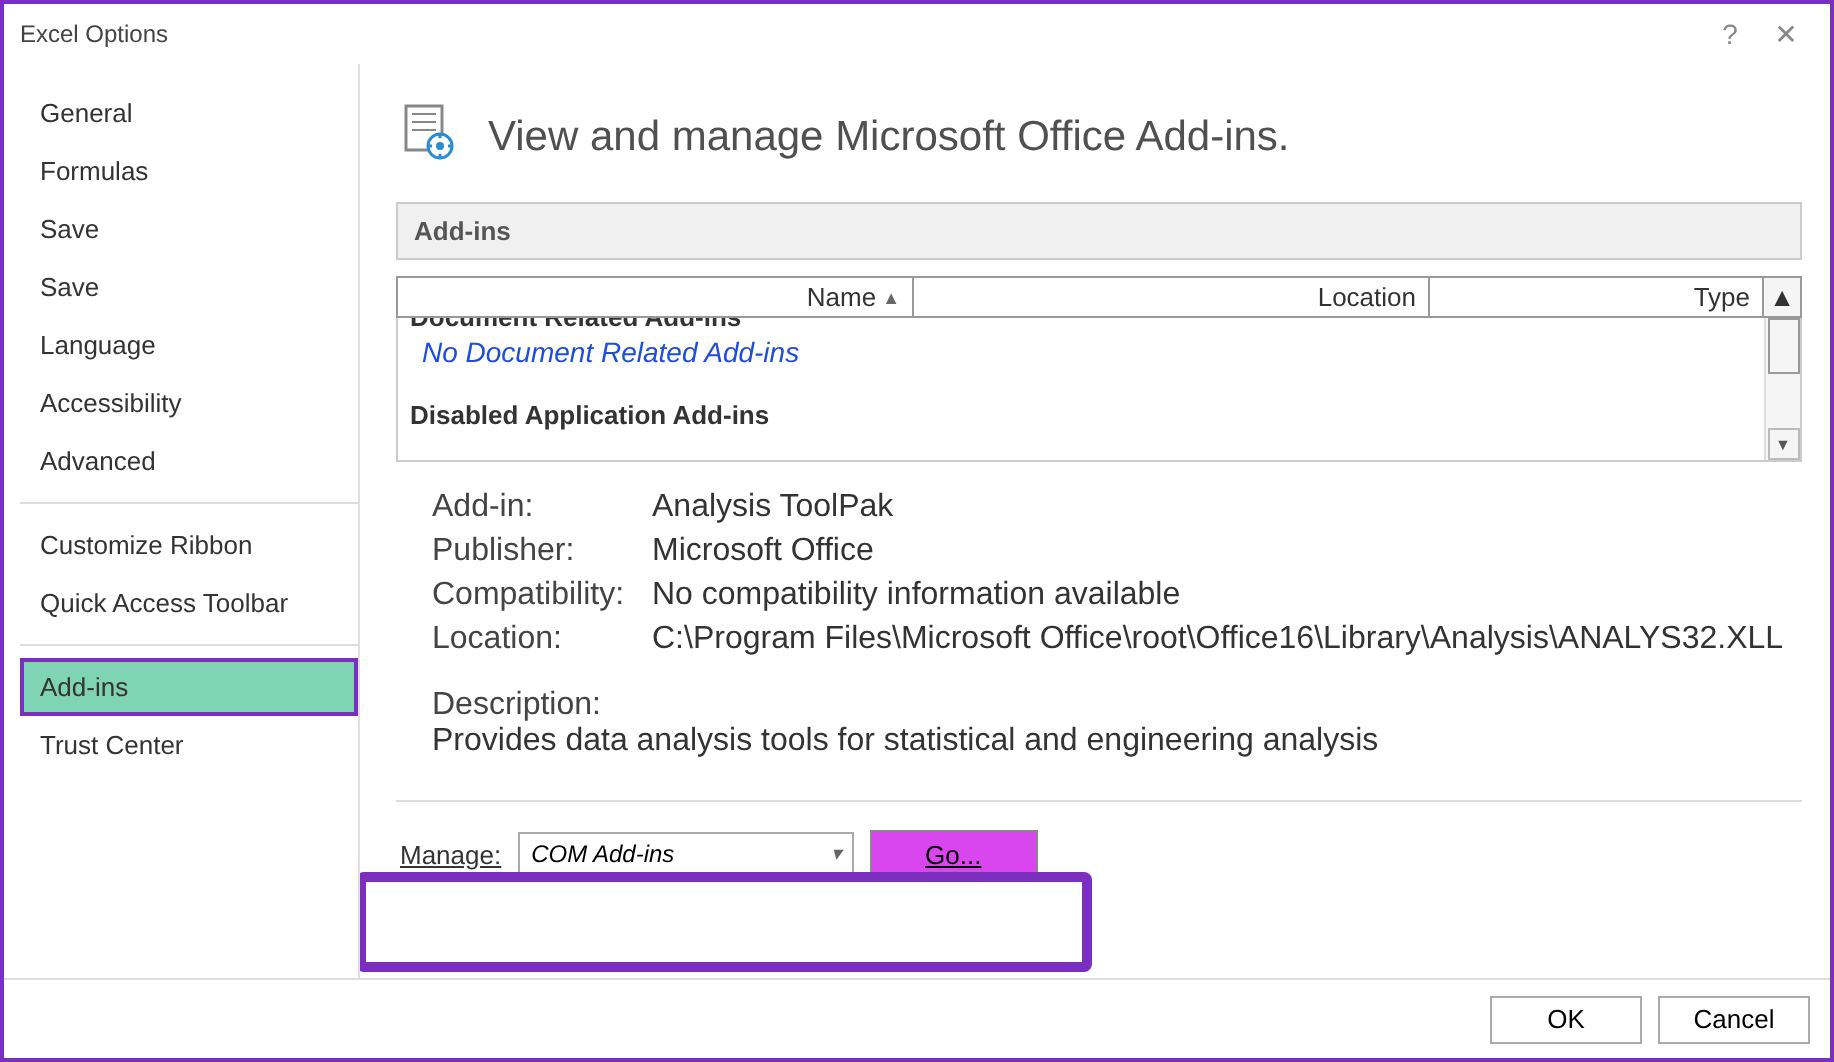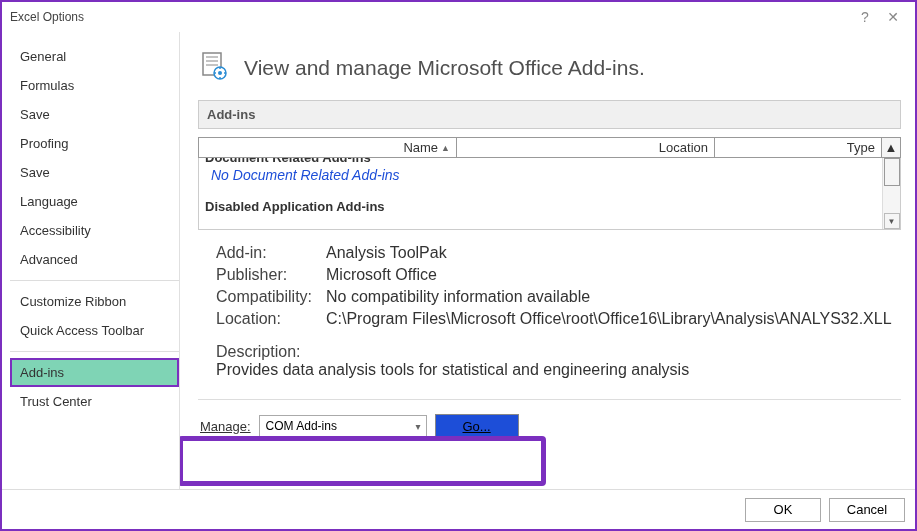--- a/index.html
+++ b/index.html
@@ -31,23 +31,23 @@
 .scroll-track { position: absolute; right: 0; top: 0; bottom: 0; width: 18px; background: #f5f5f5; border-left: 1px solid #ddd; display: flex; flex-direction: column; justify-content: space-between; align-items: center; }
 .scroll-btn { width: 16px; height: 16px; border: 1px solid #bbb; display: flex; justify-content: center; align-items: center; font-size: 8px; color: #555; cursor: pointer; }
 .details { margin-top: 12px; font-size: 16px; color: #333; }
 .drow { display: flex; padding: 2px 0 2px 18px; }
 .dkey { width: 110px; color: #444; }
 .dval { flex: 1; }
 .drow.spaced { margin-top: 11px; flex-direction: column; }
 .bottom-sep { border-top: 1px solid #ddd; margin: 18px 0 10px 0; }
 .manage-row { display: flex; align-items: center; gap: 8px; font-size: 13px; padding: 4px 2px; }
 .manage-label { text-decoration: underline; text-decoration-color: #333; color: #333; }
-.dropdown { width: 168px; height: 22px; border: 1px solid #aaa; padding: 0 20px 0 6px; font-size: 12px; position: relative; display: flex; align-items: center; }
+.dropdown { width: 168px; height: 22px; border: 1px solid #aaa; padding: 0 20px 0 6px; font-size: 12px; position: relative; display: flex; align-items: center; font-style: italic; }
 .dropdown::after { content: "▾"; position: absolute; right: 5px; color: #666; font-size: 10px; }
-.gobtn { width: 84px; height: 24px; border: 1px solid #888; background: #1d4ed8; font-size: 13px; cursor: pointer; }
+.gobtn { width: 84px; height: 24px; border: 1px solid #888; background: #d946ef; font-size: 13px; cursor: pointer; }
 .gobtn span { text-decoration: underline; }
 .highlight-box { position: absolute; border: 5px solid #7b2fbf; border-radius: 4px; pointer-events: none; }
 .footer { position: absolute; bottom: 0; left: 0; right: 0; height: 40px; border-top: 1px solid #ddd; display: flex; justify-content: flex-end; align-items: center; gap: 8px; padding-right: 10px; }
 .footer button { width: 76px; height: 24px; border: 1px solid #aaa; background: #fff; font-size: 13px; cursor: pointer; }
 .icon-svg { width: 32px; height: 32px; }
 </style>
 </head>
 <body>
 
 <div class="titlebar">
@@ -55,21 +55,20 @@
   <span class="spacer"></span>
   <span class="tbtn">?</span>
   <span class="tbtn">✕</span>
 </div>
 
 <div class="body">
   <div class="sidebar">
     <div class="side-item">General</div>
     <div class="side-item">Formulas</div>
     <div class="side-item">Save</div>
-    <div class="side-item">Proofing</div>
     <div class="side-item">Save</div>
     <div class="side-item">Language</div>
     <div class="side-item">Accessibility</div>
     <div class="side-item">Advanced</div>
     <div class="side-divider"></div>
     <div class="side-item">Customize Ribbon</div>
     <div class="side-item">Quick Access Toolbar</div>
     <div class="side-divider"></div>
     <div class="side-item sel">Add-ins</div>
     <div class="side-item">Trust Center</div>

